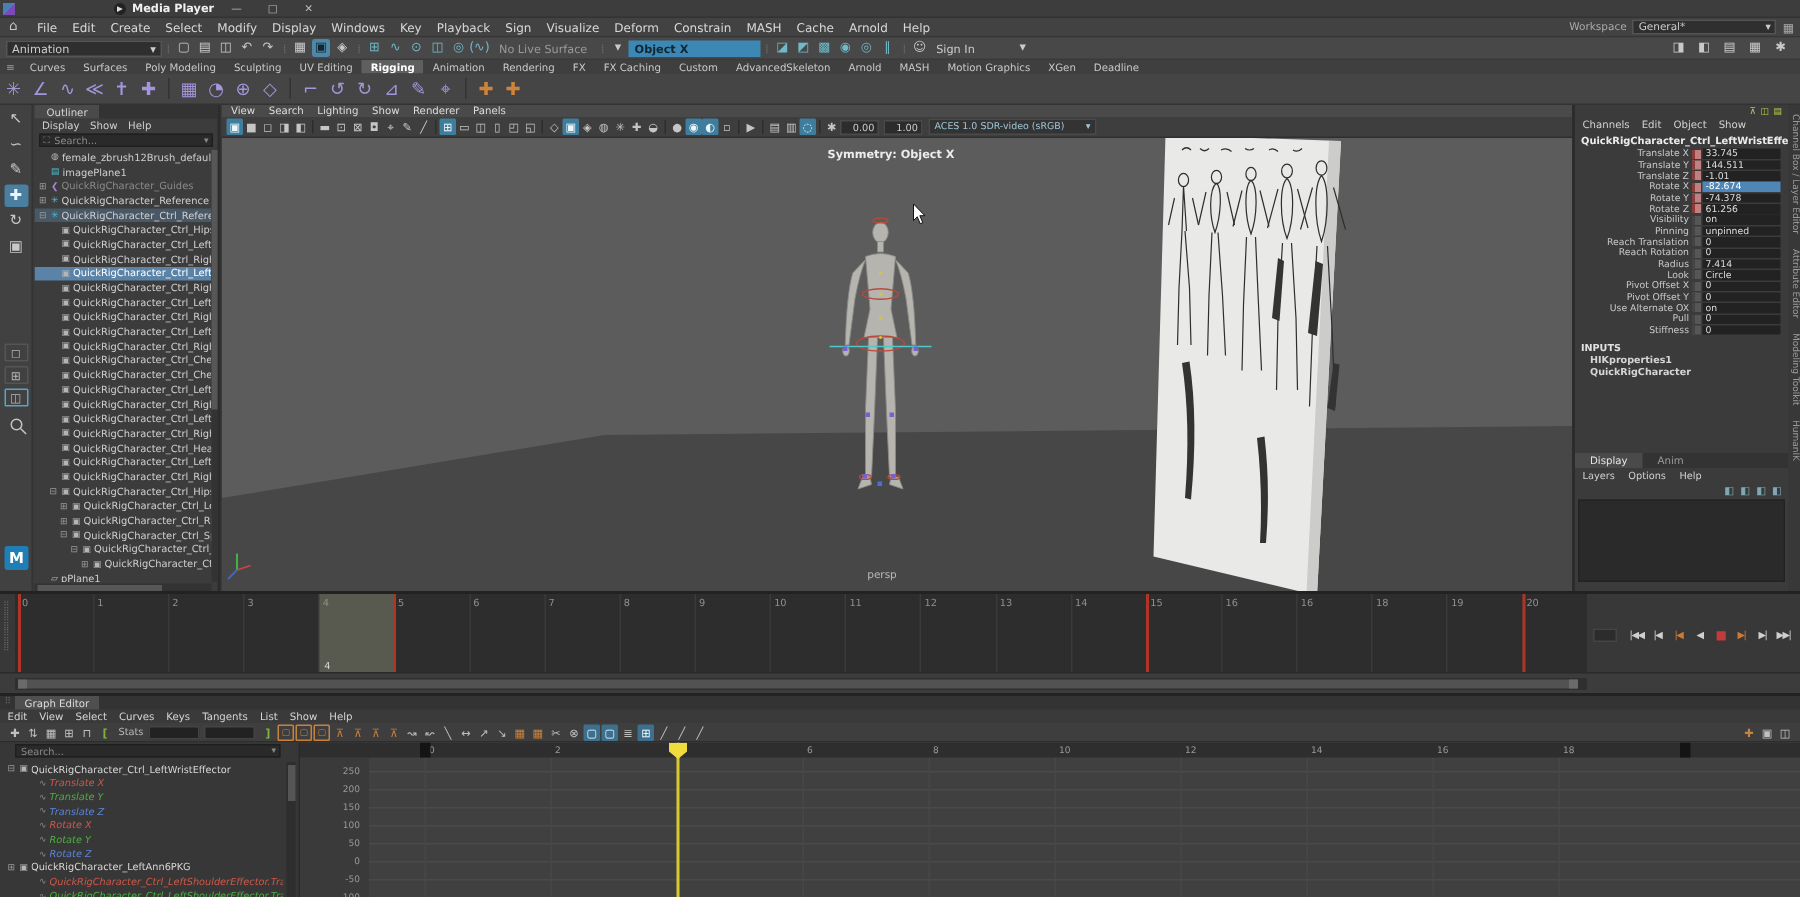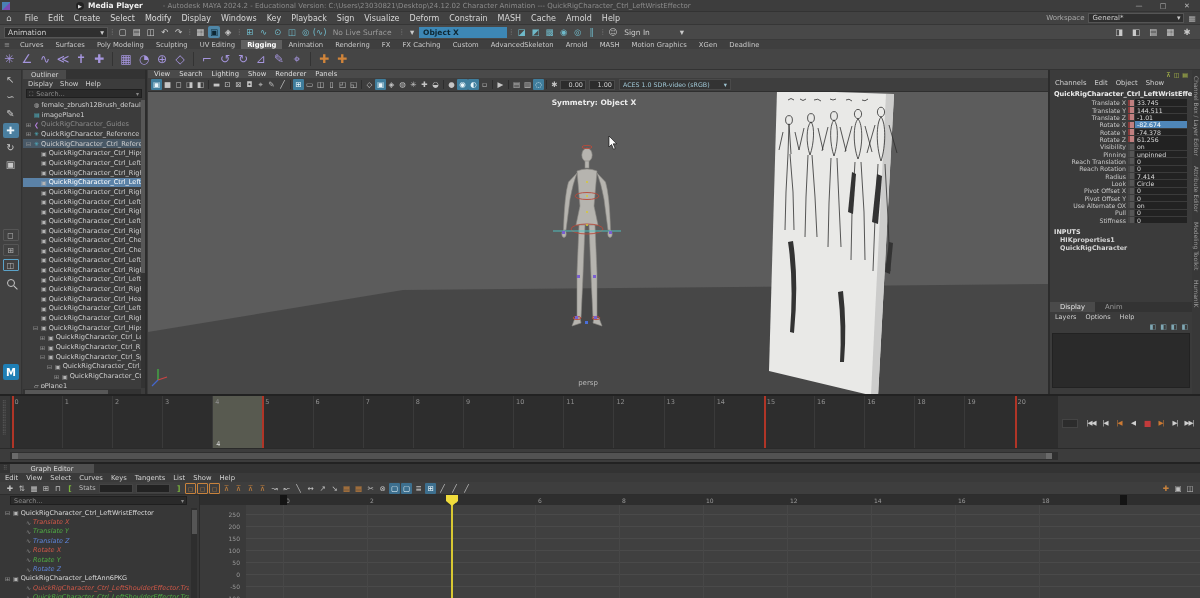--- a/index.html
+++ b/index.html
@@ -6,21 +6,21 @@
   html,body{background:#2b2b2b}
   #app{position:relative;width:1200px;height:598px;background:#3a3a3a;overflow:hidden;
        font-family:"DejaVu Sans","Liberation Sans",sans-serif;color:#cccccc;cursor:default}
 
   
   .titlebar{position:absolute;left:0;top:0;width:1200px;height:12px;background:#3d3d3d;
             display:flex;align-items:center;font-size:7px;color:#9a9a9a;border-bottom:1px solid #333}
   .appicon{width:8px;height:8px;margin-left:2px;background:linear-gradient(135deg,#4a7fb5 50%,#7a4ab5 50%)}
   .playicon{width:8px;height:8px;border-radius:50%;background:#222;color:#ddd;font-size:5px;
             display:flex;align-items:center;justify-content:center;margin-left:66px;margin-right:4px}
-  .mptitle{color:#f0f0f0;font-weight:bold;font-size:7.5px;margin-right:20px;white-space:nowrap}
+  .mptitle{color:#f0f0f0;font-weight:bold;font-size:7.5px;margin-right:10px;white-space:nowrap}
   .mayatitle{color:#8b8b8b;font-size:7px;white-space:nowrap;overflow:hidden;flex:1}
   .winbtns{display:flex;gap:14px;margin-right:8px;color:#bbb;font-size:7px}
   .winbtn{width:10px;text-align:center}
 
   
   .menubar{position:absolute;left:0;top:12px;width:1200px;height:13px;background:#424242;
            display:flex;align-items:center;font-size:8px;color:#d8d8d8;border-bottom:1px solid #363636}
   .home-ic{margin:0 8px 0 6px;color:#c5c5c5;font-size:9px}
   .menu-item{padding:0 5px;white-space:nowrap}
   .mb-right{margin-left:auto;display:flex;align-items:center;gap:4px;margin-right:4px;font-size:7px;color:#aaa}
@@ -150,21 +150,21 @@
 
   
   .rangerow{position:absolute;left:0;top:448px;width:1200px;height:14px;background:#3c3c3c;border-top:1px solid #2a2a2a}
   .rr-track{position:absolute;left:10px;top:3px;width:1048px;height:8px;background:#2f2f2f}
   .rr-thumb{position:absolute;left:2px;top:1px;height:6px;width:1040px;background:#525252}
   .rr-cap{position:absolute;top:1px;height:6px;width:6px;background:#6a6a6a}
 
   
   .grapheditor{position:absolute;left:0;top:462px;width:1200px;height:136px;background:#3a3a3a;border-top:2px solid #222}
   .ge-titlerow{position:absolute;left:0;top:0;width:100%;height:9px;background:#333;display:flex}
-  .ge-titletab{background:#4f4f4f;color:#dddddd;font-size:6.8px;padding:0 20px;display:flex;align-items:center}
+  .ge-titletab{background:#4f4f4f;color:#dddddd;font-size:6.8px;padding:0 6px;display:flex;align-items:center}
   .ge-menus{position:absolute;left:0;top:9px;width:100%;height:9px;display:flex;gap:8px;align-items:center;
             padding-left:5px;font-size:6.8px;color:#d5d5d5}
   .ge-toolbar{position:absolute;left:0;top:18px;width:100%;height:13px;background:#3e3e3e;
               display:flex;align-items:center;padding-left:4px;border-bottom:1px solid #2d2d2d}
   .ge-ic{width:11px;height:11px;display:flex;align-items:center;justify-content:center;font-size:7.5px;
          color:#c0c0c0;margin:0 0.5px;border-radius:1px;flex:0 0 auto}
   .ge-ic.orange{color:#c8823c}
   .ge-ic.green{color:#79b33c;font-weight:bold}
   .ge-ic.framed{border:1px solid #c8823c;color:#c8823c;font-size:6px}
   .ge-ic.active{background:#3d6f8e;color:#eaf6fb}
@@ -198,21 +198,20 @@
 </style>
 </head>
 <body>
 
 <div id="app">
 
   <div class="titlebar">
     <span class="appicon"></span>
     <span class="playicon">▶</span>
     <span class="mptitle">Media Player</span>
-    <span class="mayatitle">- Autodesk MAYA 2024.2 - Educational Version: C:\Users\23030821\Desktop\24.12.02 Character Animation --- QuickRigCharacter_Ctrl_LeftWristEffector</span>
     <span class="winbtns" id="win-controls">
         <span class="winbtn">—</span>
         <span class="winbtn">□</span>
         <span class="winbtn">✕</span>
       </span>
   </div>
 
   <div class="menubar">
     <span class="home-ic">⌂</span>
     <span id="menu-items" style="display:flex">

